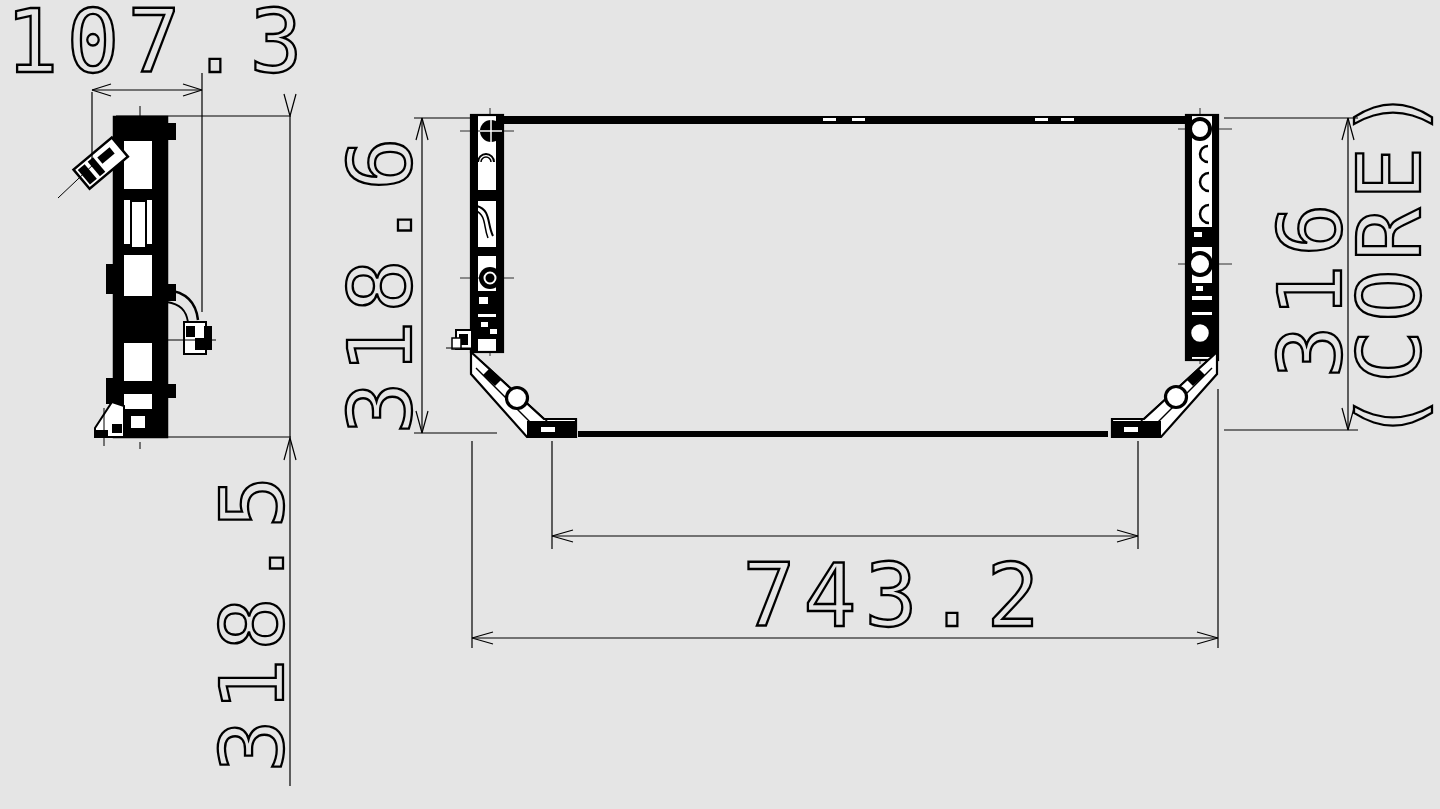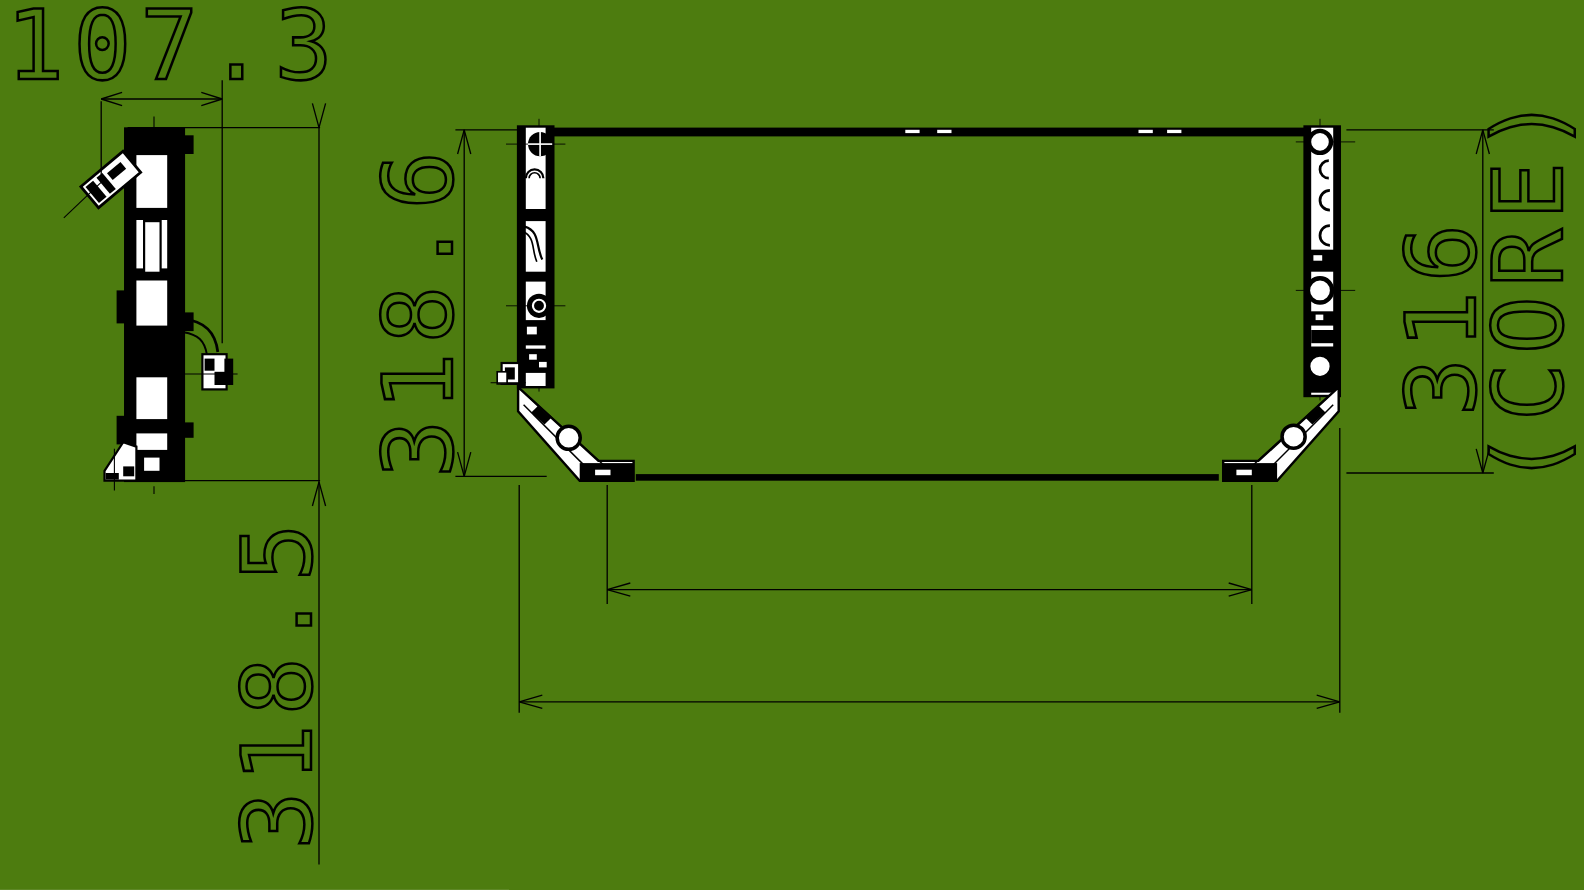--- a/index.html
+++ b/index.html
@@ -1,16 +1,16 @@
 <!DOCTYPE html>
 <html><head>
 <meta charset="utf-8">
 <style>
   html,body{margin:0;padding:0;background:#ffffff;}
-  #stage{position:relative;width:1440px;height:809px;background:#4d7c0f;overflow:hidden;
+  #stage{position:relative;width:1440px;height:809px;background:#e5e5e5;overflow:hidden;
          font-family:"DejaVu Sans Mono","Liberation Mono",monospace;}
   svg{position:absolute;left:0;top:0;}
   .dim-text{
     position:absolute;
     font-family:"DejaVu Sans Mono","Liberation Mono",monospace;
     font-size:88px;
     letter-spacing:8px;
     line-height:1;
     white-space:nowrap;
     color:#000;
@@ -213,18 +213,19 @@
     </g>
   </svg>
 
   <div class="dim-text" style="left:158px;top:42px;">107.3</div>
 
   <div class="dim-text v" style="left:253px;top:620px;">318.5</div>
 
   <div class="dim-text v" style="left:381px;top:282px;">318.6</div>
 
 
+  <div class="dim-text" style="left:895px;top:596px;">743.2</div>
 
   <div class="dim-text v" style="left:1311px;top:287px;">316</div>
 
   <div class="dim-text v" style="left:1390px;top:261px;">(CORE)</div>
 
 </div>
 
 </body></html>

